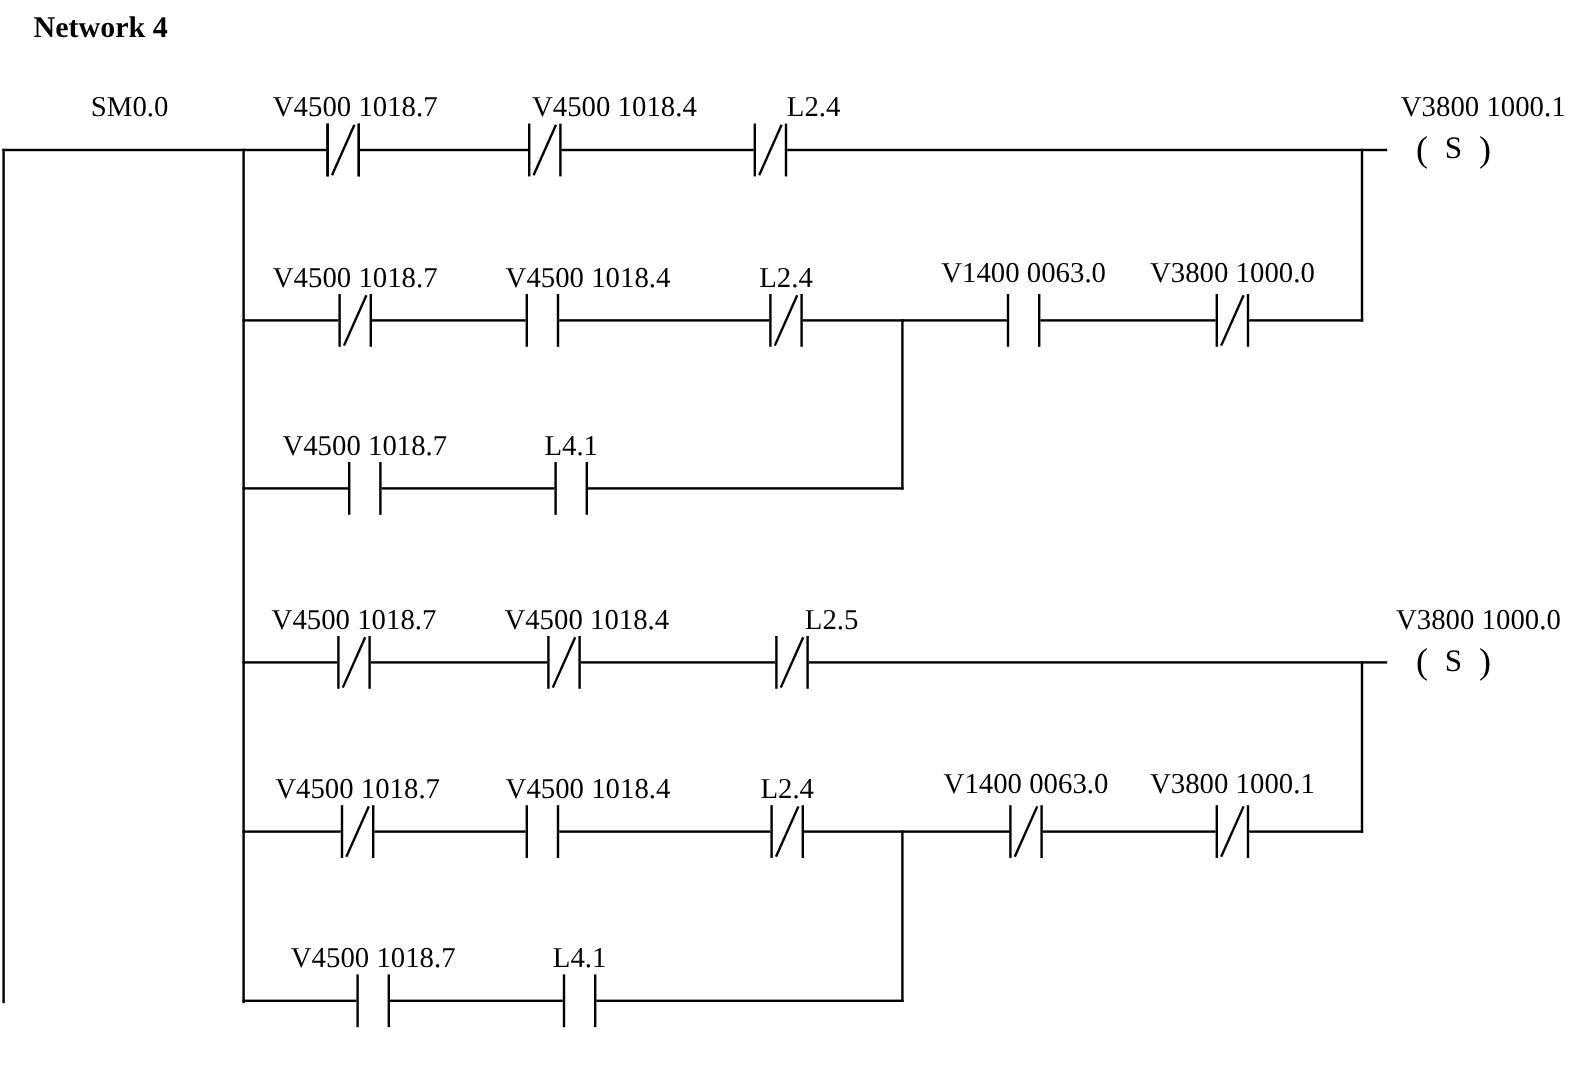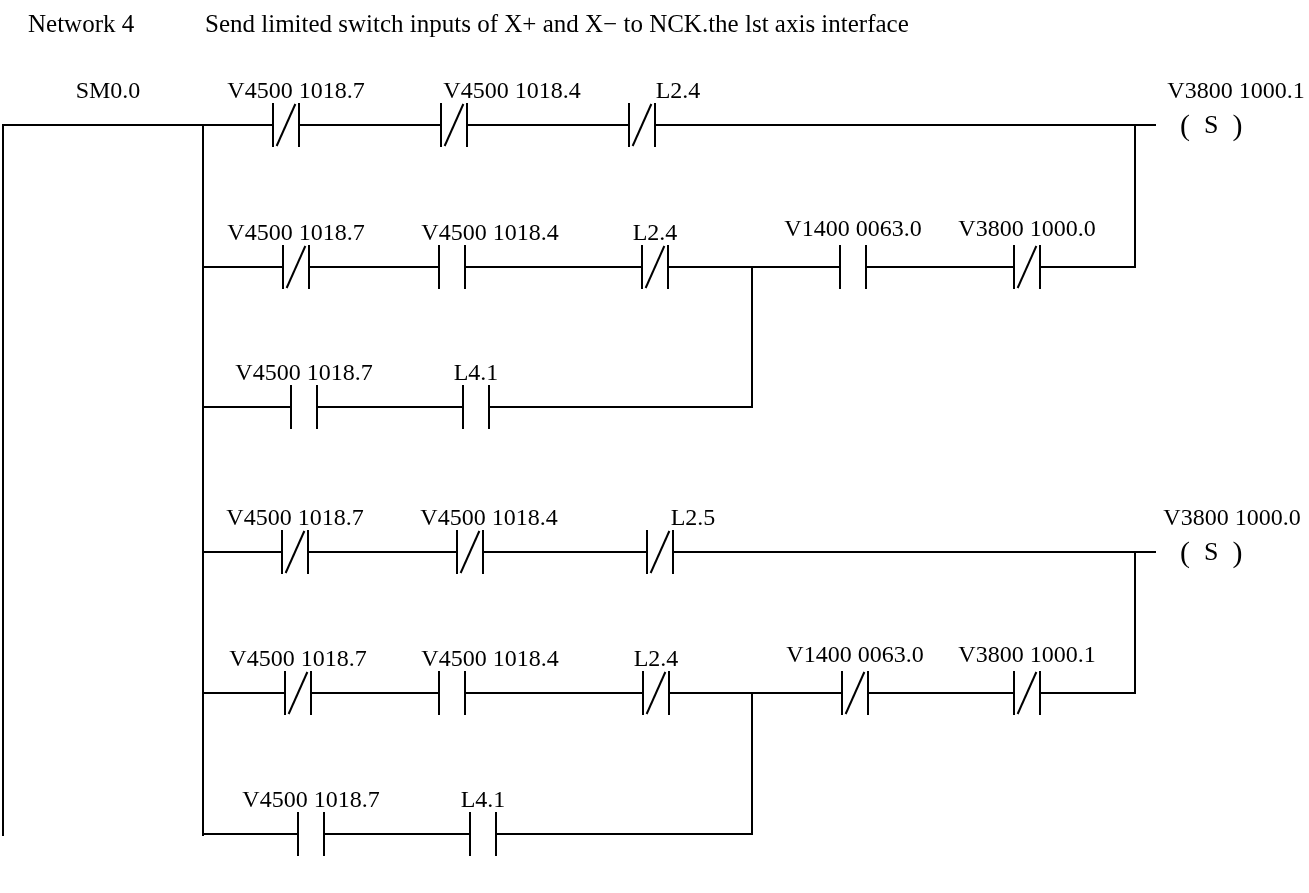--- a/index.html
+++ b/index.html
@@ -13,20 +13,21 @@
     height: 893px;
     background: #ffffff;
     font-family: "Liberation Serif", "DejaVu Serif", serif;
     color: #000000;
     overflow: hidden;
   }
   .net-label {
     position: absolute;
     font-size: 25px;
     white-space: nowrap;
+    font-weight: bold;
   }
   .net-title {
     position: absolute;
     font-size: 25px;
     white-space: nowrap;
   }
   
   .h-line {
     position: absolute;
     height: 2px;
@@ -87,21 +88,20 @@
     padding: 0 14px;
     vertical-align: 2px;
   }
 </style>
 </head>
 <body>
 
 <div id="canvas">
 
   <div class="net-label" style="left:28px; top:10px;">Network 4</div>
-  <div class="net-title" style="left:205px; top:10px;">Send limited switch inputs of X+ and X− to NCK.the lst axis interface</div>
 
   <div class="v-line" style="left:2px; top:124px; height:712px;"></div>
 
   <div class="v-line" style="left:202px; top:124px; height:712px;"></div>
 
   <div class="h-line" style="left:2px; top:124px; width:270px;"></div>
   <div class="h-line" style="left:300px; top:124px; width:140px;"></div>
   <div class="h-line" style="left:468px; top:124px; width:160px;"></div>
   <div class="h-line" style="left:656px; top:124px; width:500px;"></div>
 

